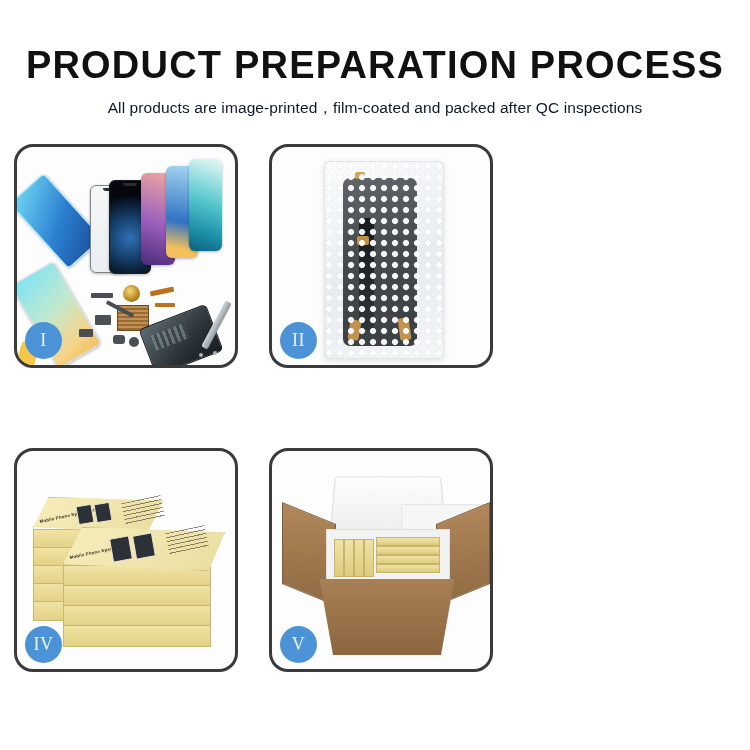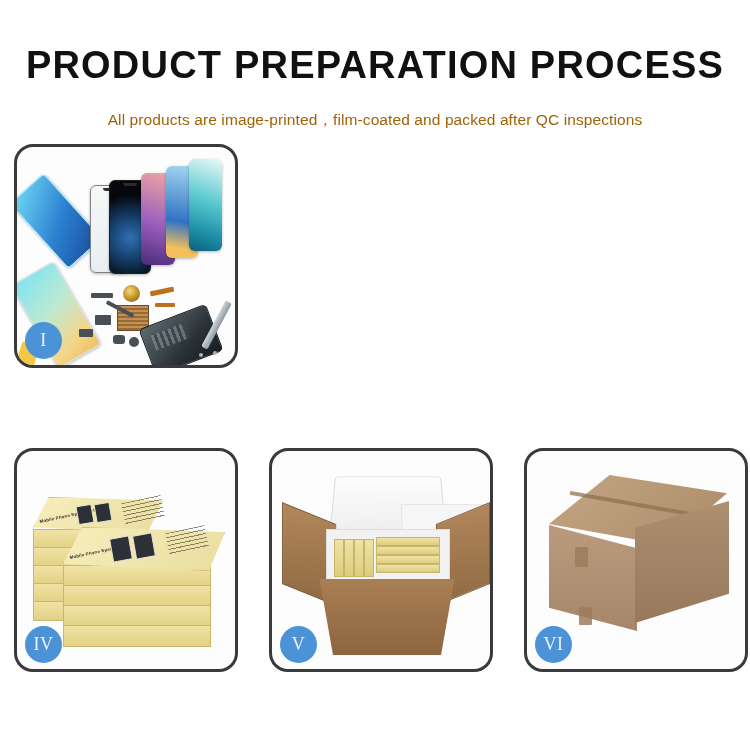--- a/index.html
+++ b/index.html
@@ -9,22 +9,22 @@
     overflow:hidden;position:relative;
   }
   .header{position:absolute;left:0;top:0;width:750px;text-align:center;}
   .title{
     margin:0;padding:0;
     font-size:38px;font-weight:700;letter-spacing:1.2px;
     color:#111111;line-height:1;
     padding-top:46px;
   }
   .subtitle{
-    margin:12px;padding-top:14px;
-    font-size:15.5px;font-weight:400;color:#a16207;
+    margin:0;padding-top:14px;
+    font-size:15.5px;font-weight:400;color:#0f172a;
     letter-spacing:.1px;
   }
 
   .grid{position:absolute;left:0;top:136px;width:750px;height:600px;}
   .panel{
     position:absolute;width:224px;height:224px;
     border:3px solid #3a3a3c;border-radius:19px;
     background:#fdfdfd;box-sizing:border-box;overflow:hidden;
   }
   .p-c0{left:14px;} .p-c1{left:269px;} .p-c2{left:524px;}
@@ -201,20 +201,34 @@
       <div class="part" style="left:88px;top:160px;width:30px;height:4px;transform:rotate(28deg);"></div>
       <div class="housing"></div>
       <div class="tweez"></div>
       <div class="screw" style="left:188px;top:196px;"></div>
       <div class="screw" style="left:196px;top:204px;"></div>
       <div class="screw" style="left:182px;top:206px;"></div>
     </div>
     <div class="badge">I</div>
   </div>
 
+  <div class="panel p-c1 p-r0">
+    <div class="scene">
+      <div class="bubblebag">
+        <div class="lcdpart"></div>
+        <div class="lcdstrip"></div>
+        <div class="goldtab" style="left:30px;top:10px;width:10px;height:7px;"></div>
+        <div class="goldtab" style="left:32px;top:74px;width:12px;height:9px;"></div>
+        <div class="goldtab" style="left:24px;top:158px;width:11px;height:20px;transform:rotate(10deg);"></div>
+        <div class="goldtab" style="left:74px;top:156px;width:11px;height:22px;transform:rotate(-8deg);"></div>
+        <div class="bubbletex"></div>
+      </div>
+    </div>
+    <div class="badge">II</div>
+  </div>
 
 
   <div class="panel p-c0 p-r1">
     <div class="scene">
       <div class="stack">
 
         <div class="sbox" style="left:2px;top:56px;width:104px;height:18px;"></div>
         <div class="sbox" style="left:2px;top:74px;width:104px;height:18px;"></div>
         <div class="sbox" style="left:2px;top:92px;width:104px;height:18px;"></div>
         <div class="sbox" style="left:2px;top:110px;width:104px;height:18px;"></div>
@@ -260,25 +274,14 @@
         <div class="v-ybox" style="left:42px;top:0;width:62px;height:7px;"></div>
         <div class="v-ybox" style="left:42px;top:9px;width:62px;height:7px;"></div>
         <div class="v-ybox" style="left:42px;top:18px;width:62px;height:7px;"></div>
         <div class="v-ybox" style="left:42px;top:27px;width:62px;height:7px;"></div>
       </div>
       <div class="v-cart"></div>
     </div>
     <div class="badge">V</div>
   </div>
 
-  <div class="panel p-c2 p-r1">
-    <div class="scene">
-      <div class="c-top"></div>
-      <div class="c-seam"></div>
-      <div class="c-left"></div>
-      <div class="c-right"></div>
-      <div class="c-tape" style="left:48px;top:96px;width:13px;height:20px;"></div>
-      <div class="c-tape" style="left:52px;top:156px;width:13px;height:18px;"></div>
-    </div>
-    <div class="badge">VI</div>
-  </div>
 
 </div>
 
 </body></html>

